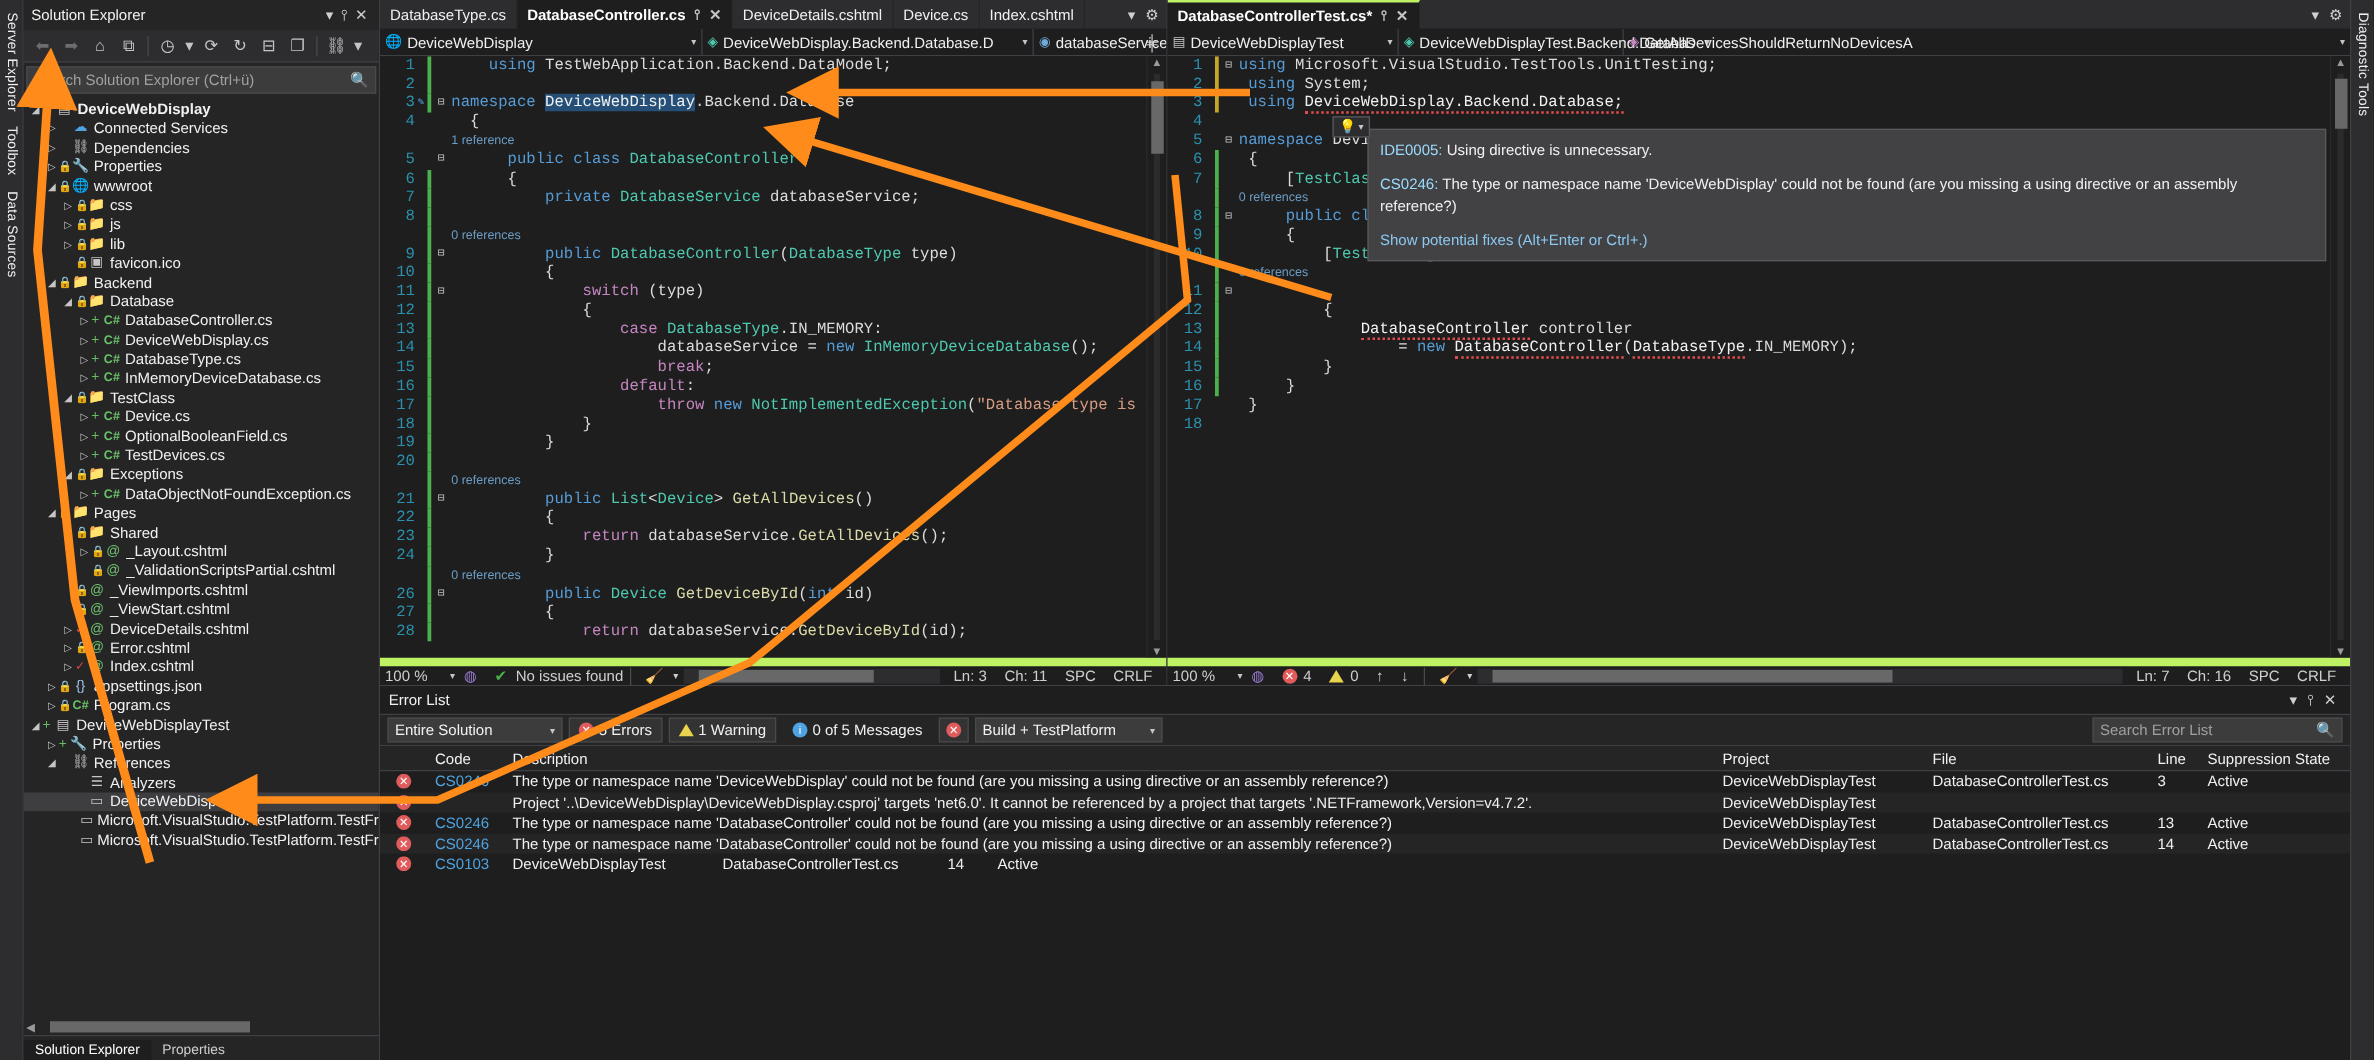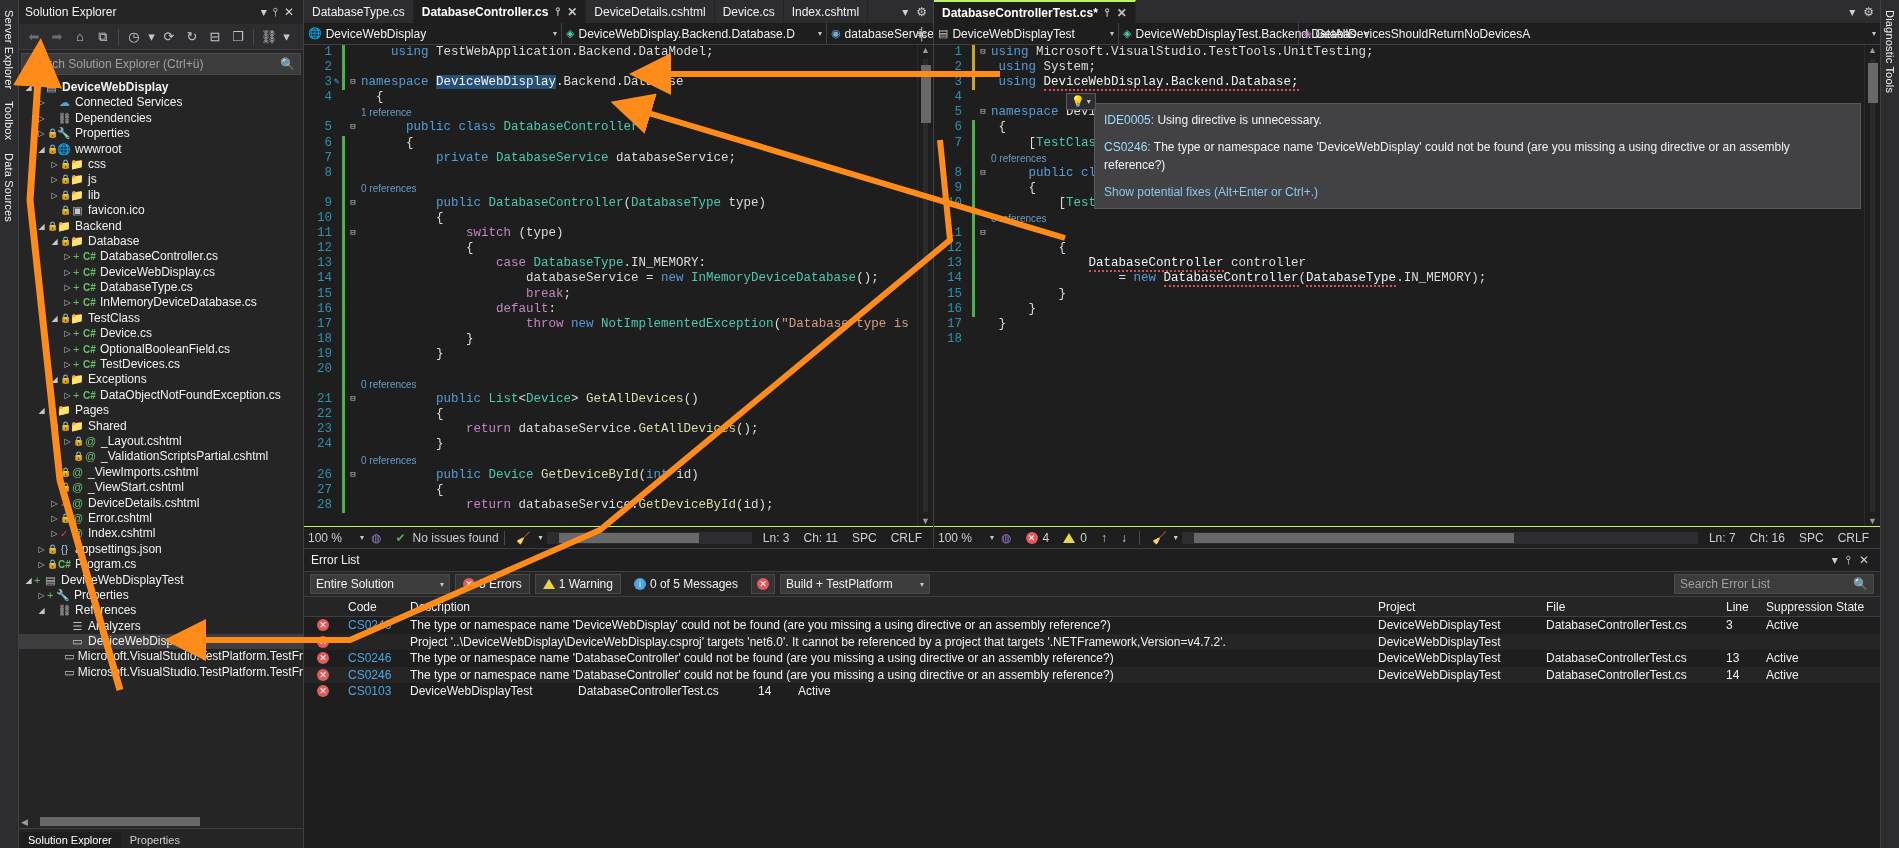--- a/index.html
+++ b/index.html
@@ -119,21 +119,21 @@
   .cmargin-yellow{ background:#c8a628; width:3px; }
   .cmargin-none  { background:transparent; width:3px; }
 
   
   .vscroll { width: 16px; background:#1e1e1e; flex:none; position:relative; border-left:1px solid #2b2b2b;}
   .vscroll .up, .vscroll .down { color:#9a9a9a; font-size:9px; text-align:center; }
   .vscroll .thumb { position:absolute; left:3px; width:10px; background:#686868; }
   .mapbar { position:absolute; top:0; bottom:0; width:5px; background:#2b2b2b; }
 
   .ed-status { height: 22px; background:#1e1e1e; display:flex; align-items:center;
-               font-size:12px; color:#cfcfcf; border-top:1px solid #bef264; padding:0 4px; gap:0; }
+               font-size:12px; color:#cfcfcf; border-top:7px solid #bef264; padding:0 4px; gap:0; }
   .ed-status .zoom { width:52px; }
   .ed-status .seg { padding: 0 7px; }
   .ed-status .hsb { flex:1; height:12px; background:#2d2d30; margin:0 4px; position:relative; }
   .ed-status .hsb .th { position:absolute; top:1px; left:12px; height:10px; width:140px; background:#686868;}
   .hsep { width:1px; height:14px; background:#4a4a4a; margin:0 5px; }
 
   
   .errorlist { height: 300px; flex:none; background:#1e1e1e; border-top:1px solid #3f3f46;
                display:flex; flex-direction:column; }
   .el-head { height: 22px; display:flex; align-items:center; padding:0 7px; font-size:12px; background:#1e1e1e;}

